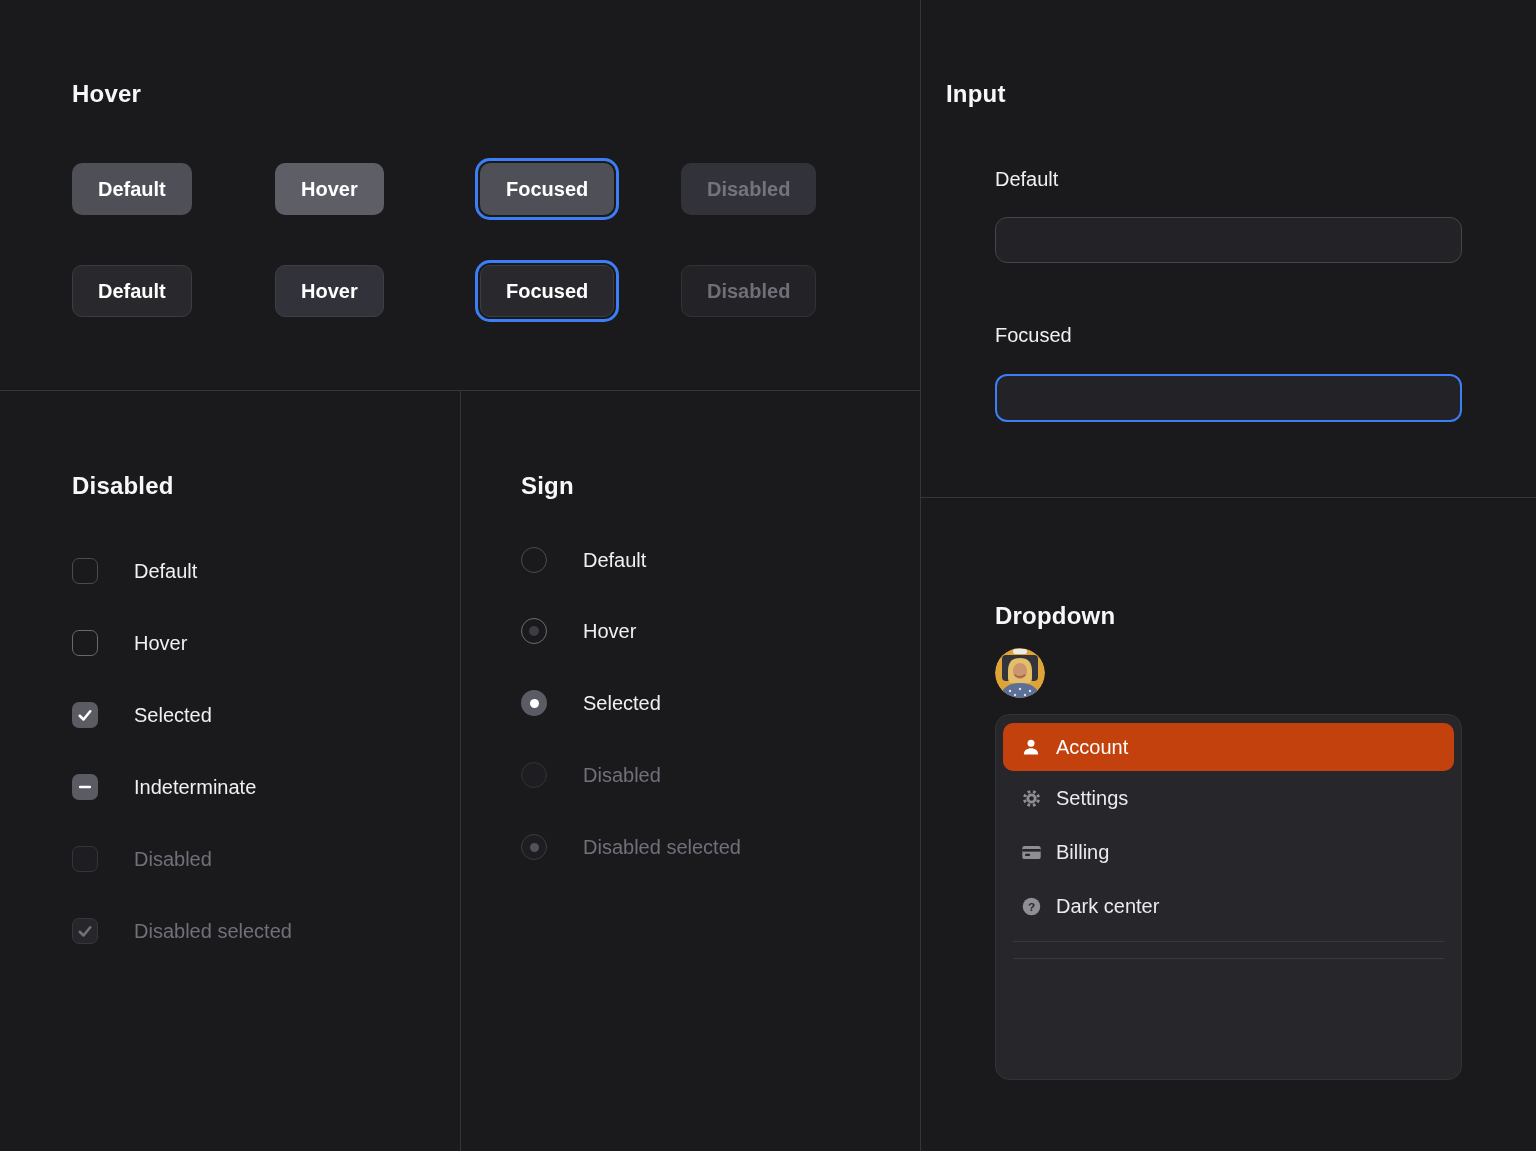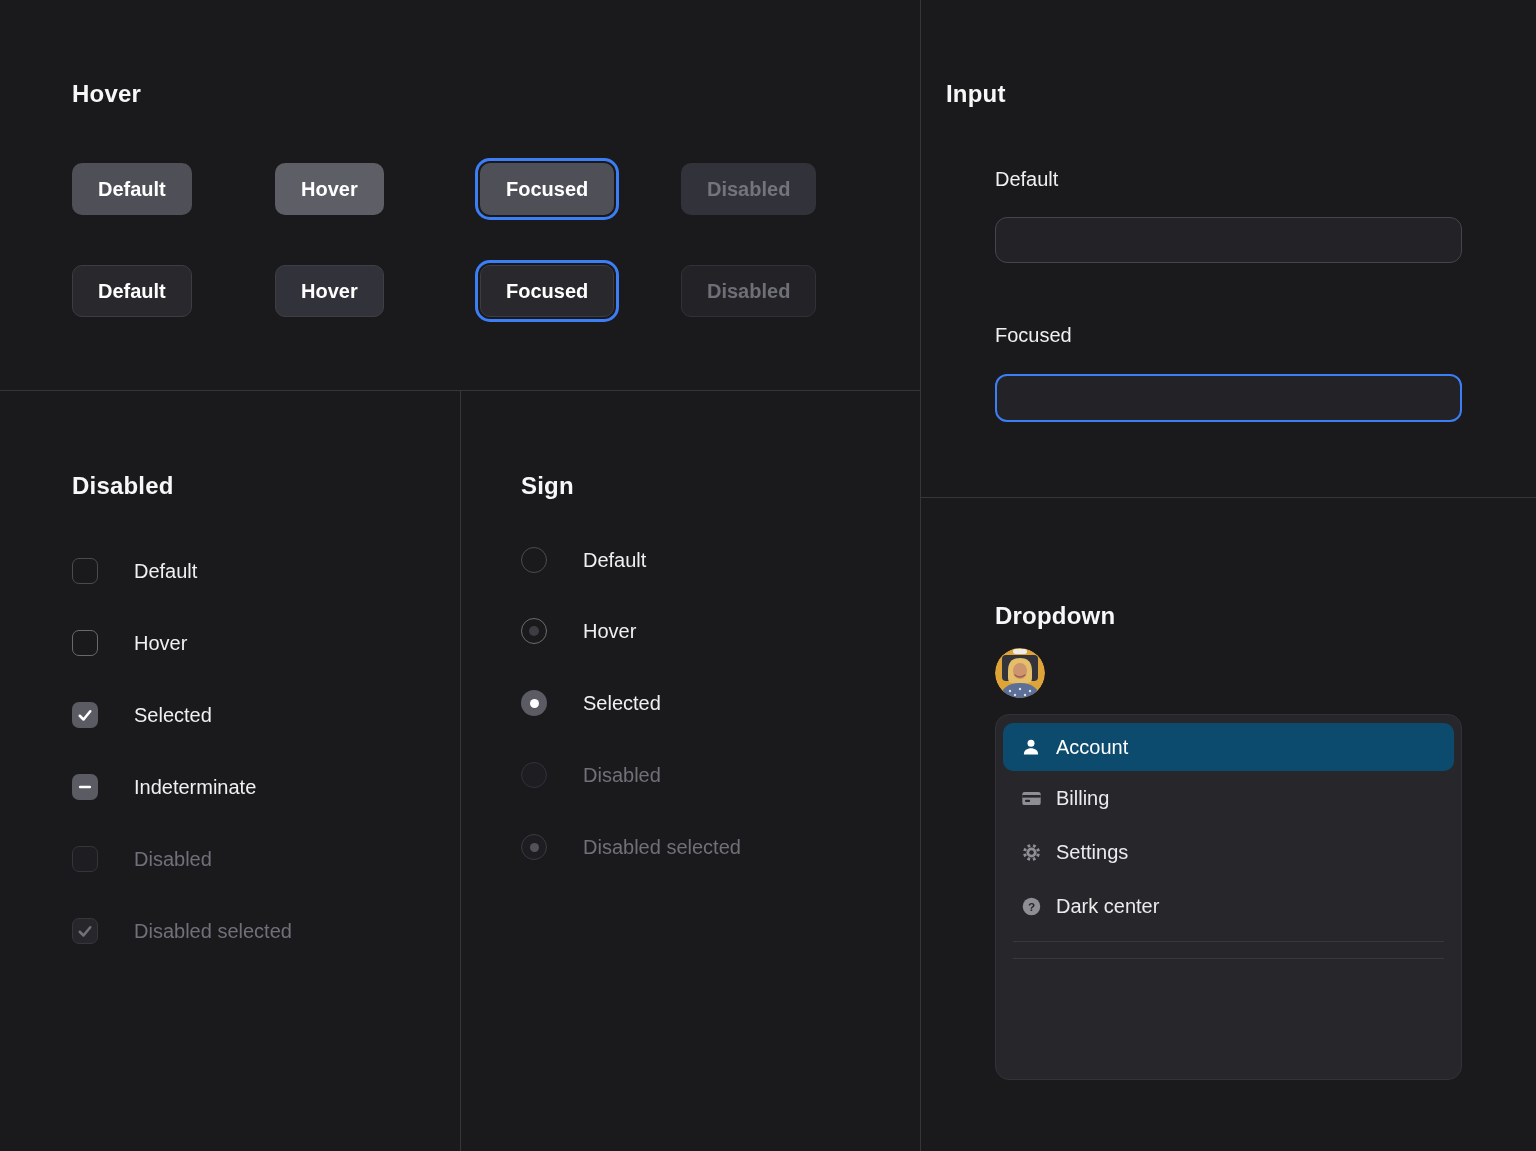--- a/index.html
+++ b/index.html
@@ -111,21 +111,21 @@
     padding:8px 7px;
     display:flex; flex-direction:column;
   }
   .menu-item {
     display:flex; align-items:center;
     height:54px; padding:0 17px;
     border-radius:10px;
     font-size:20px; color:#ebebee;
     cursor:pointer;
   }
-  .menu-item.active { height:48px; background:#0c4a6e; color:#ffffff; }
+  .menu-item.active { height:48px; background:#c2410c; color:#ffffff; }
   .menu-item .mi-icon { width:22px; height:22px; margin-right:14px; color:#8e8e94; display:flex; align-items:center; justify-content:center; }
   .menu-item.active .mi-icon { color:#ffffff; }
   .menu-divider { height:1px; background:#38383d; margin:8px 10px; flex:0 0 auto; }
 </style>
 </head>
 <body>
 
 <div class="page">
 
   <div class="divider-line" id="div-v-main"></div>
@@ -259,37 +259,37 @@
             <circle cx="12" cy="7.5" r="4.2"></circle>
             <path d="M3.5 20.5c0-4.4 3.9-7 8.5-7s8.5 2.6 8.5 7v.5h-17z"></path>
           </svg>
       </span>
       <span>Account</span>
     </div>
 
     <div class="menu-item">
       <span class="mi-icon">
         <svg width="21" height="21" viewBox="0 0 24 24">
+          <circle cx="12" cy="12" r="8" fill="none" stroke="currentColor" stroke-width="3.4" stroke-dasharray="3.1 3.18" transform="rotate(11 12 12)"></circle>
+          <circle cx="12" cy="12" r="5.8" fill="currentColor"></circle>
+          <circle cx="12" cy="12" r="2.6" fill="#27272b"></circle>
+        </svg>
+      </span>
+      <span>Settings</span>
+    </div>
+
+    <div class="menu-item">
+      <span class="mi-icon">
+        <svg width="21" height="21" viewBox="0 0 24 24">
           <rect x="1.5" y="4.5" width="21" height="15" rx="2.5" fill="currentColor"></rect>
           <rect x="1.5" y="8" width="21" height="3" fill="#27272b"></rect>
           <rect x="4.5" y="13.5" width="6" height="2.6" rx="1.3" fill="#27272b"></rect>
         </svg>
       </span>
       <span>Billing</span>
-    </div>
-
-    <div class="menu-item">
-      <span class="mi-icon">
-        <svg width="21" height="21" viewBox="0 0 24 24">
-          <circle cx="12" cy="12" r="8" fill="none" stroke="currentColor" stroke-width="3.4" stroke-dasharray="3.1 3.18" transform="rotate(11 12 12)"></circle>
-          <circle cx="12" cy="12" r="5.8" fill="currentColor"></circle>
-          <circle cx="12" cy="12" r="2.6" fill="#27272b"></circle>
-        </svg>
-      </span>
-      <span>Settings</span>
     </div>
 
     <div class="menu-item">
       <span class="mi-icon">
         <svg width="21" height="21" viewBox="0 0 24 24">
           <circle cx="12" cy="12" r="10" fill="currentColor"></circle>
           <text x="12" y="16.6" text-anchor="middle" font-family="Liberation Sans, sans-serif" font-size="13.5" font-weight="bold" fill="#27272b">?</text>
         </svg>
       </span>
       <span>Dark center</span>

